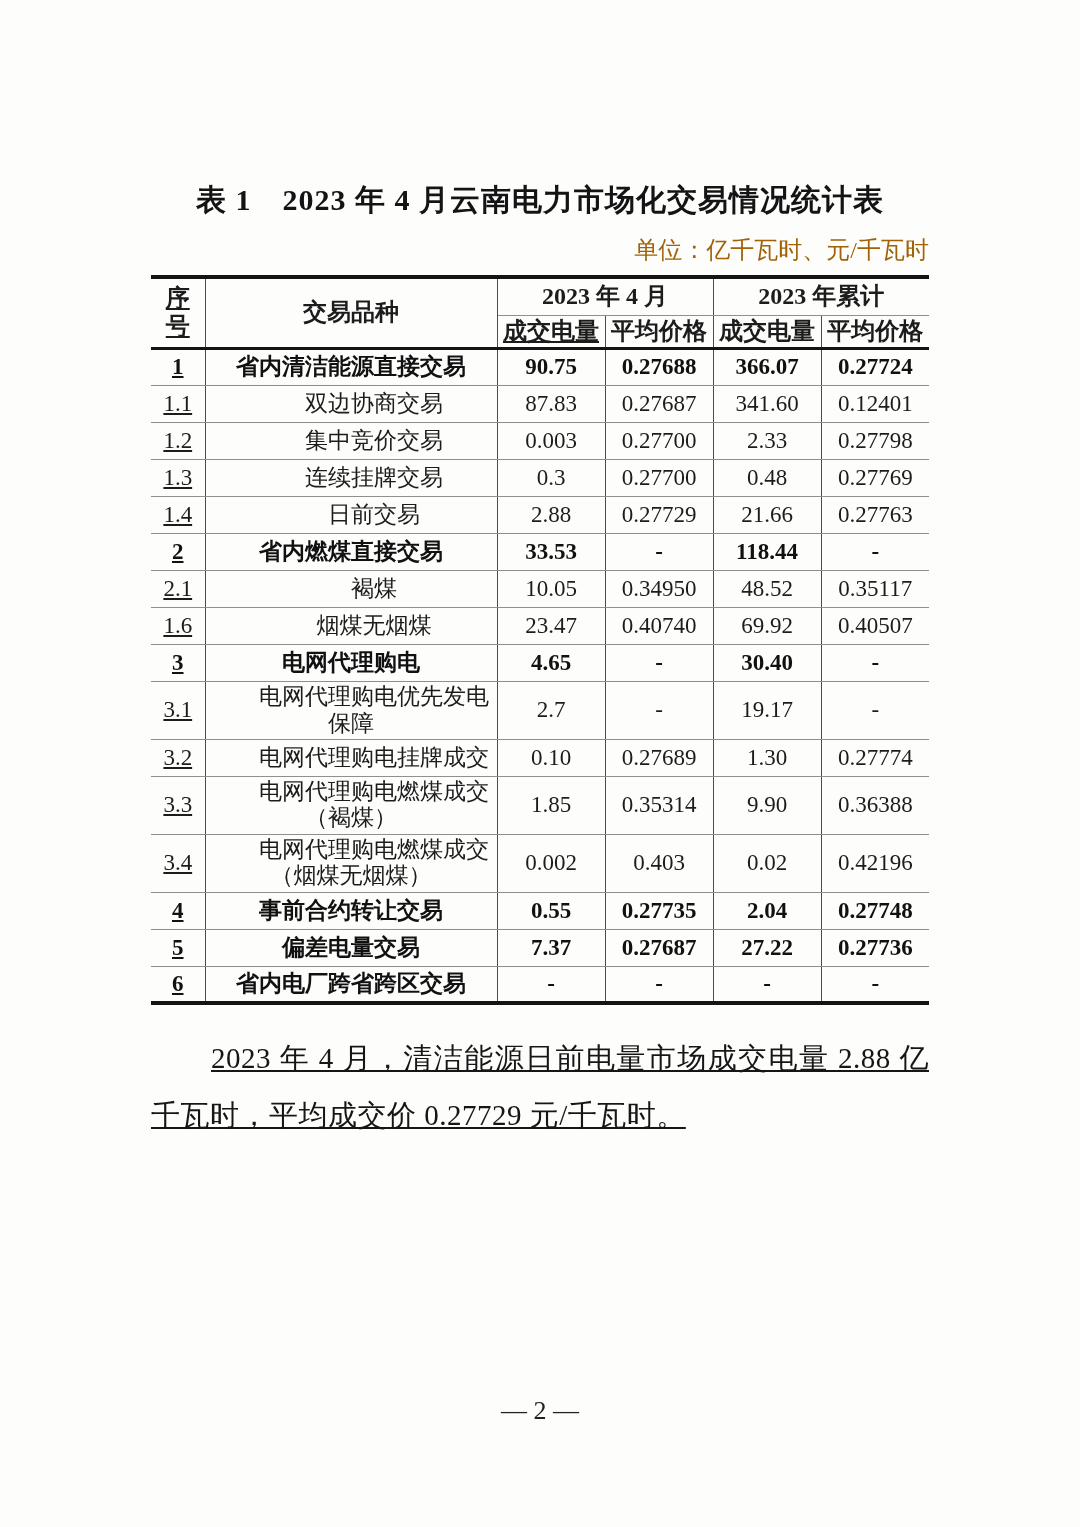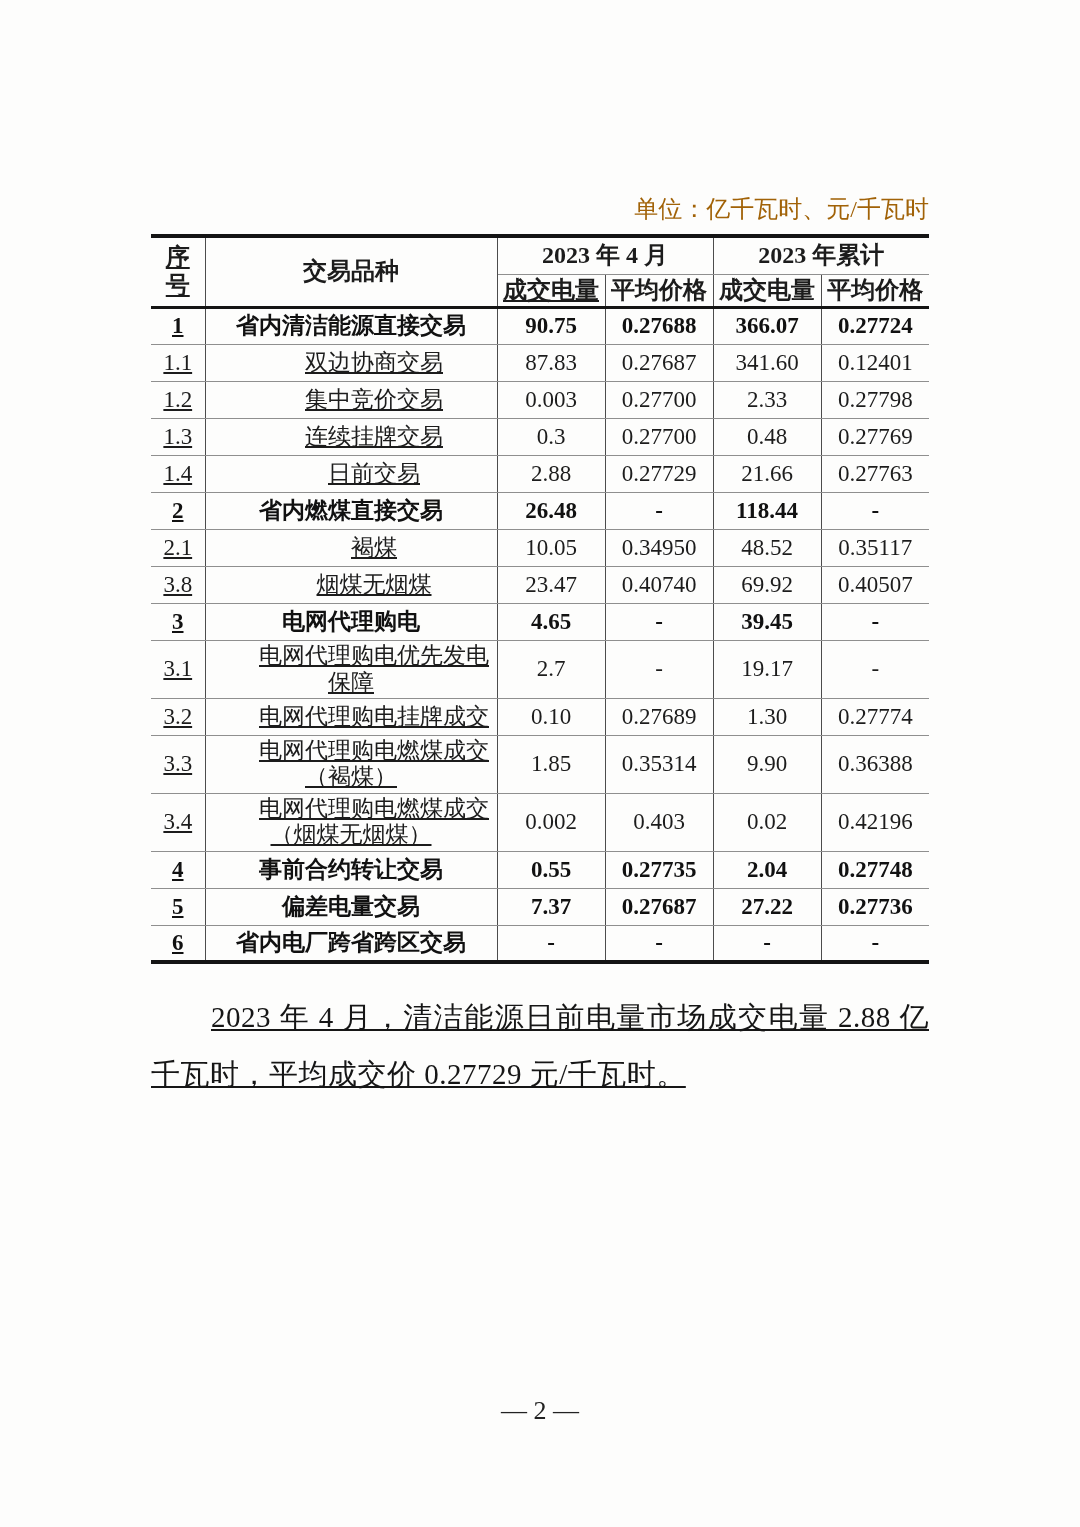--- a/index.html
+++ b/index.html
@@ -58,21 +58,21 @@
   table.stats thead tr.hrow2 td { border-bottom: 3.5px solid #141414; }
   table.stats thead tr.hrow1 td { height: 38px; }
   table.stats thead tr.hrow2 td { height: 32px; }
   table.stats tbody tr:last-child td { border-bottom: none; }
   td.name {
     text-align: left;
     padding-left: 6px;
     padding-right: 8px;
   }
   tr.main td { font-weight: bold; color: #111; }
-  tr.sub td.name { text-indent: 2.0em; text-decoration: underline; }
+  tr.sub td.name { text-indent: 2.0em; }
   .paragraph {
     margin-top: 25px;
     font-size: 29px;
     line-height: 57px;
     text-indent: 60px;
     letter-spacing: 0.5px;
     color: #161616;
     text-align: justify;
     text-decoration: underline;
   }
@@ -84,20 +84,21 @@
     text-align: center;
     font-size: 26px;
     color: #222;
   }
 </style>
 </head>
 <body>
 
 <div class="content">
 
+  <div class="doc-title">表 1　2023 年 4 月云南电力市场化交易情况统计表</div>
   <div class="unit-note">单位：亿千瓦时、元/千瓦时</div>
 
   <table class="stats">
     <colgroup>
       <col style="width:54px">
       <col style="width:292px">
       <col style="width:108px">
       <col style="width:108px">
       <col style="width:108px">
       <col style="width:108px">
@@ -153,47 +154,47 @@
         <td>1.4</td>
         <td class="name">日前交易</td>
         <td>2.88</td>
         <td>0.27729</td>
         <td>21.66</td>
         <td>0.27763</td>
       </tr>
       <tr class="main">
         <td>2</td>
         <td class="name">省内燃煤直接交易</td>
-        <td>26.48</td>
+        <td>33.53</td>
         <td>-</td>
         <td>118.44</td>
         <td>-</td>
       </tr>
       <tr class="sub">
         <td>2.1</td>
         <td class="name">褐煤</td>
         <td>10.05</td>
         <td>0.34950</td>
         <td>48.52</td>
         <td>0.35117</td>
       </tr>
       <tr class="sub">
-        <td>3.8</td>
+        <td>1.6</td>
         <td class="name">烟煤无烟煤</td>
         <td>23.47</td>
         <td>0.40740</td>
         <td>69.92</td>
         <td>0.40507</td>
       </tr>
       <tr class="main">
         <td>3</td>
         <td class="name">电网代理购电</td>
         <td>4.65</td>
         <td>-</td>
-        <td>39.45</td>
+        <td>30.40</td>
         <td>-</td>
       </tr>
       <tr class="sub">
         <td>3.1</td>
         <td class="name">电网代理购电优先发电保障</td>
         <td>2.7</td>
         <td>-</td>
         <td>19.17</td>
         <td>-</td>
       </tr>

